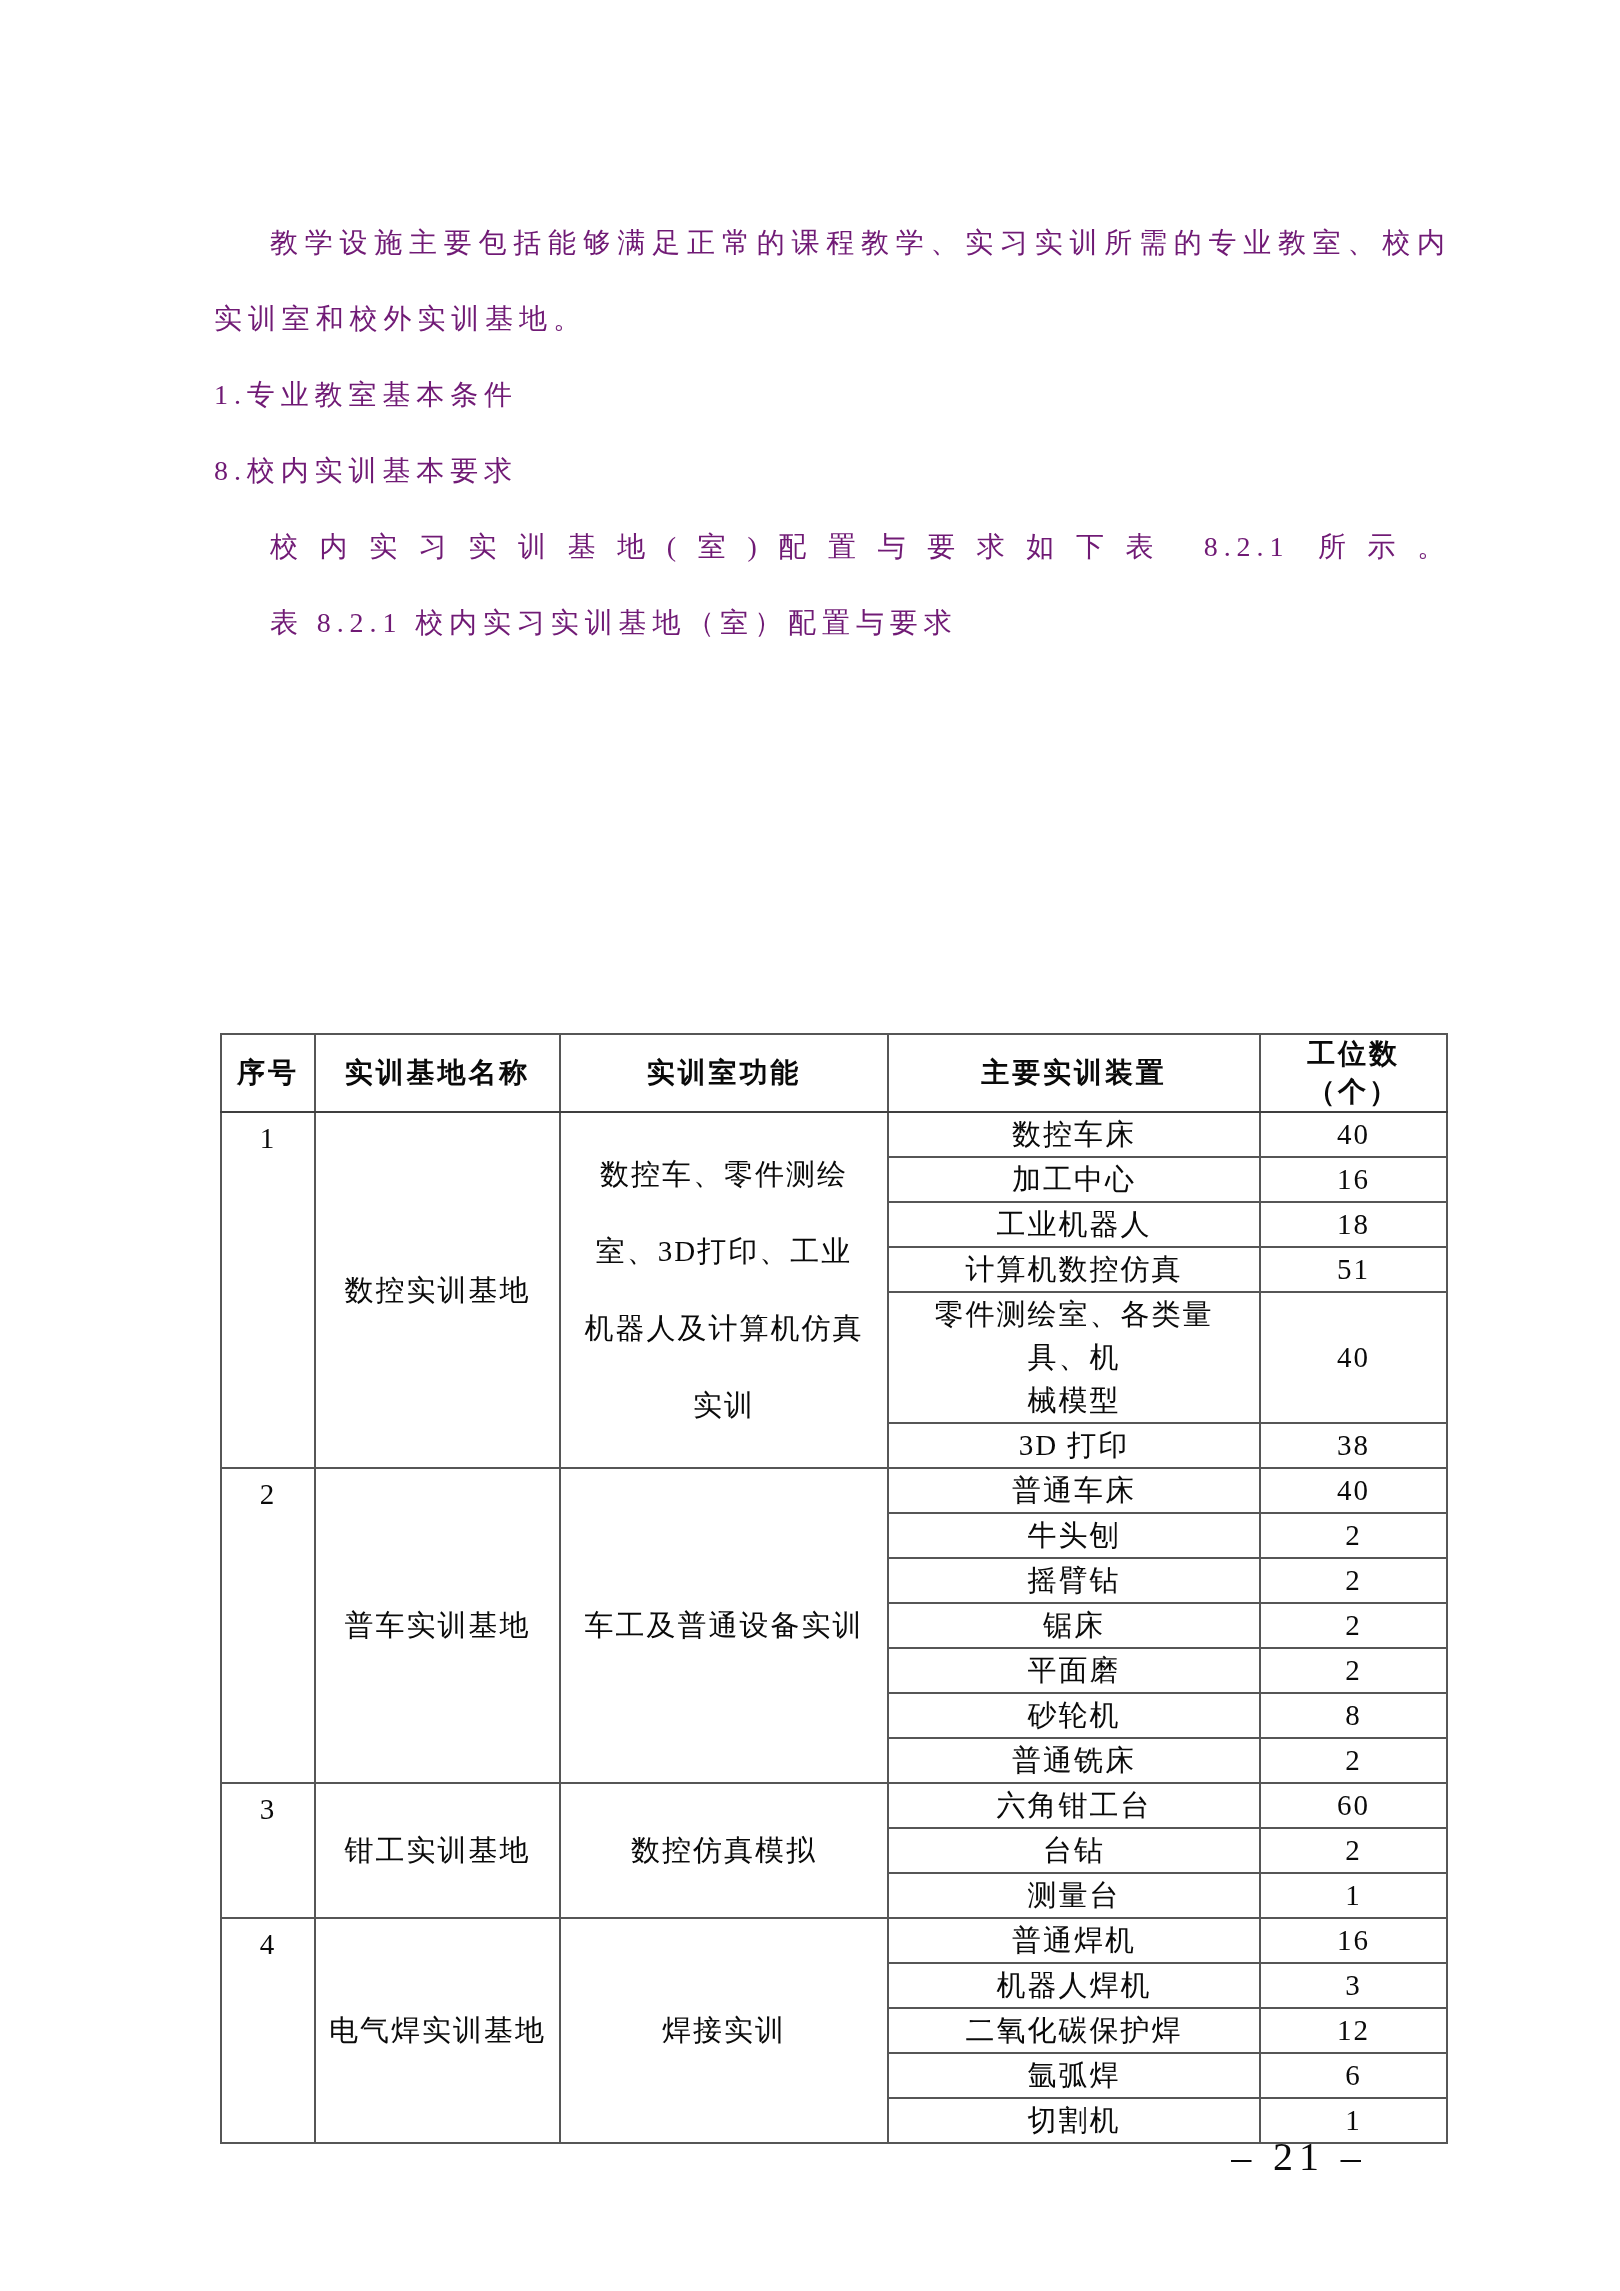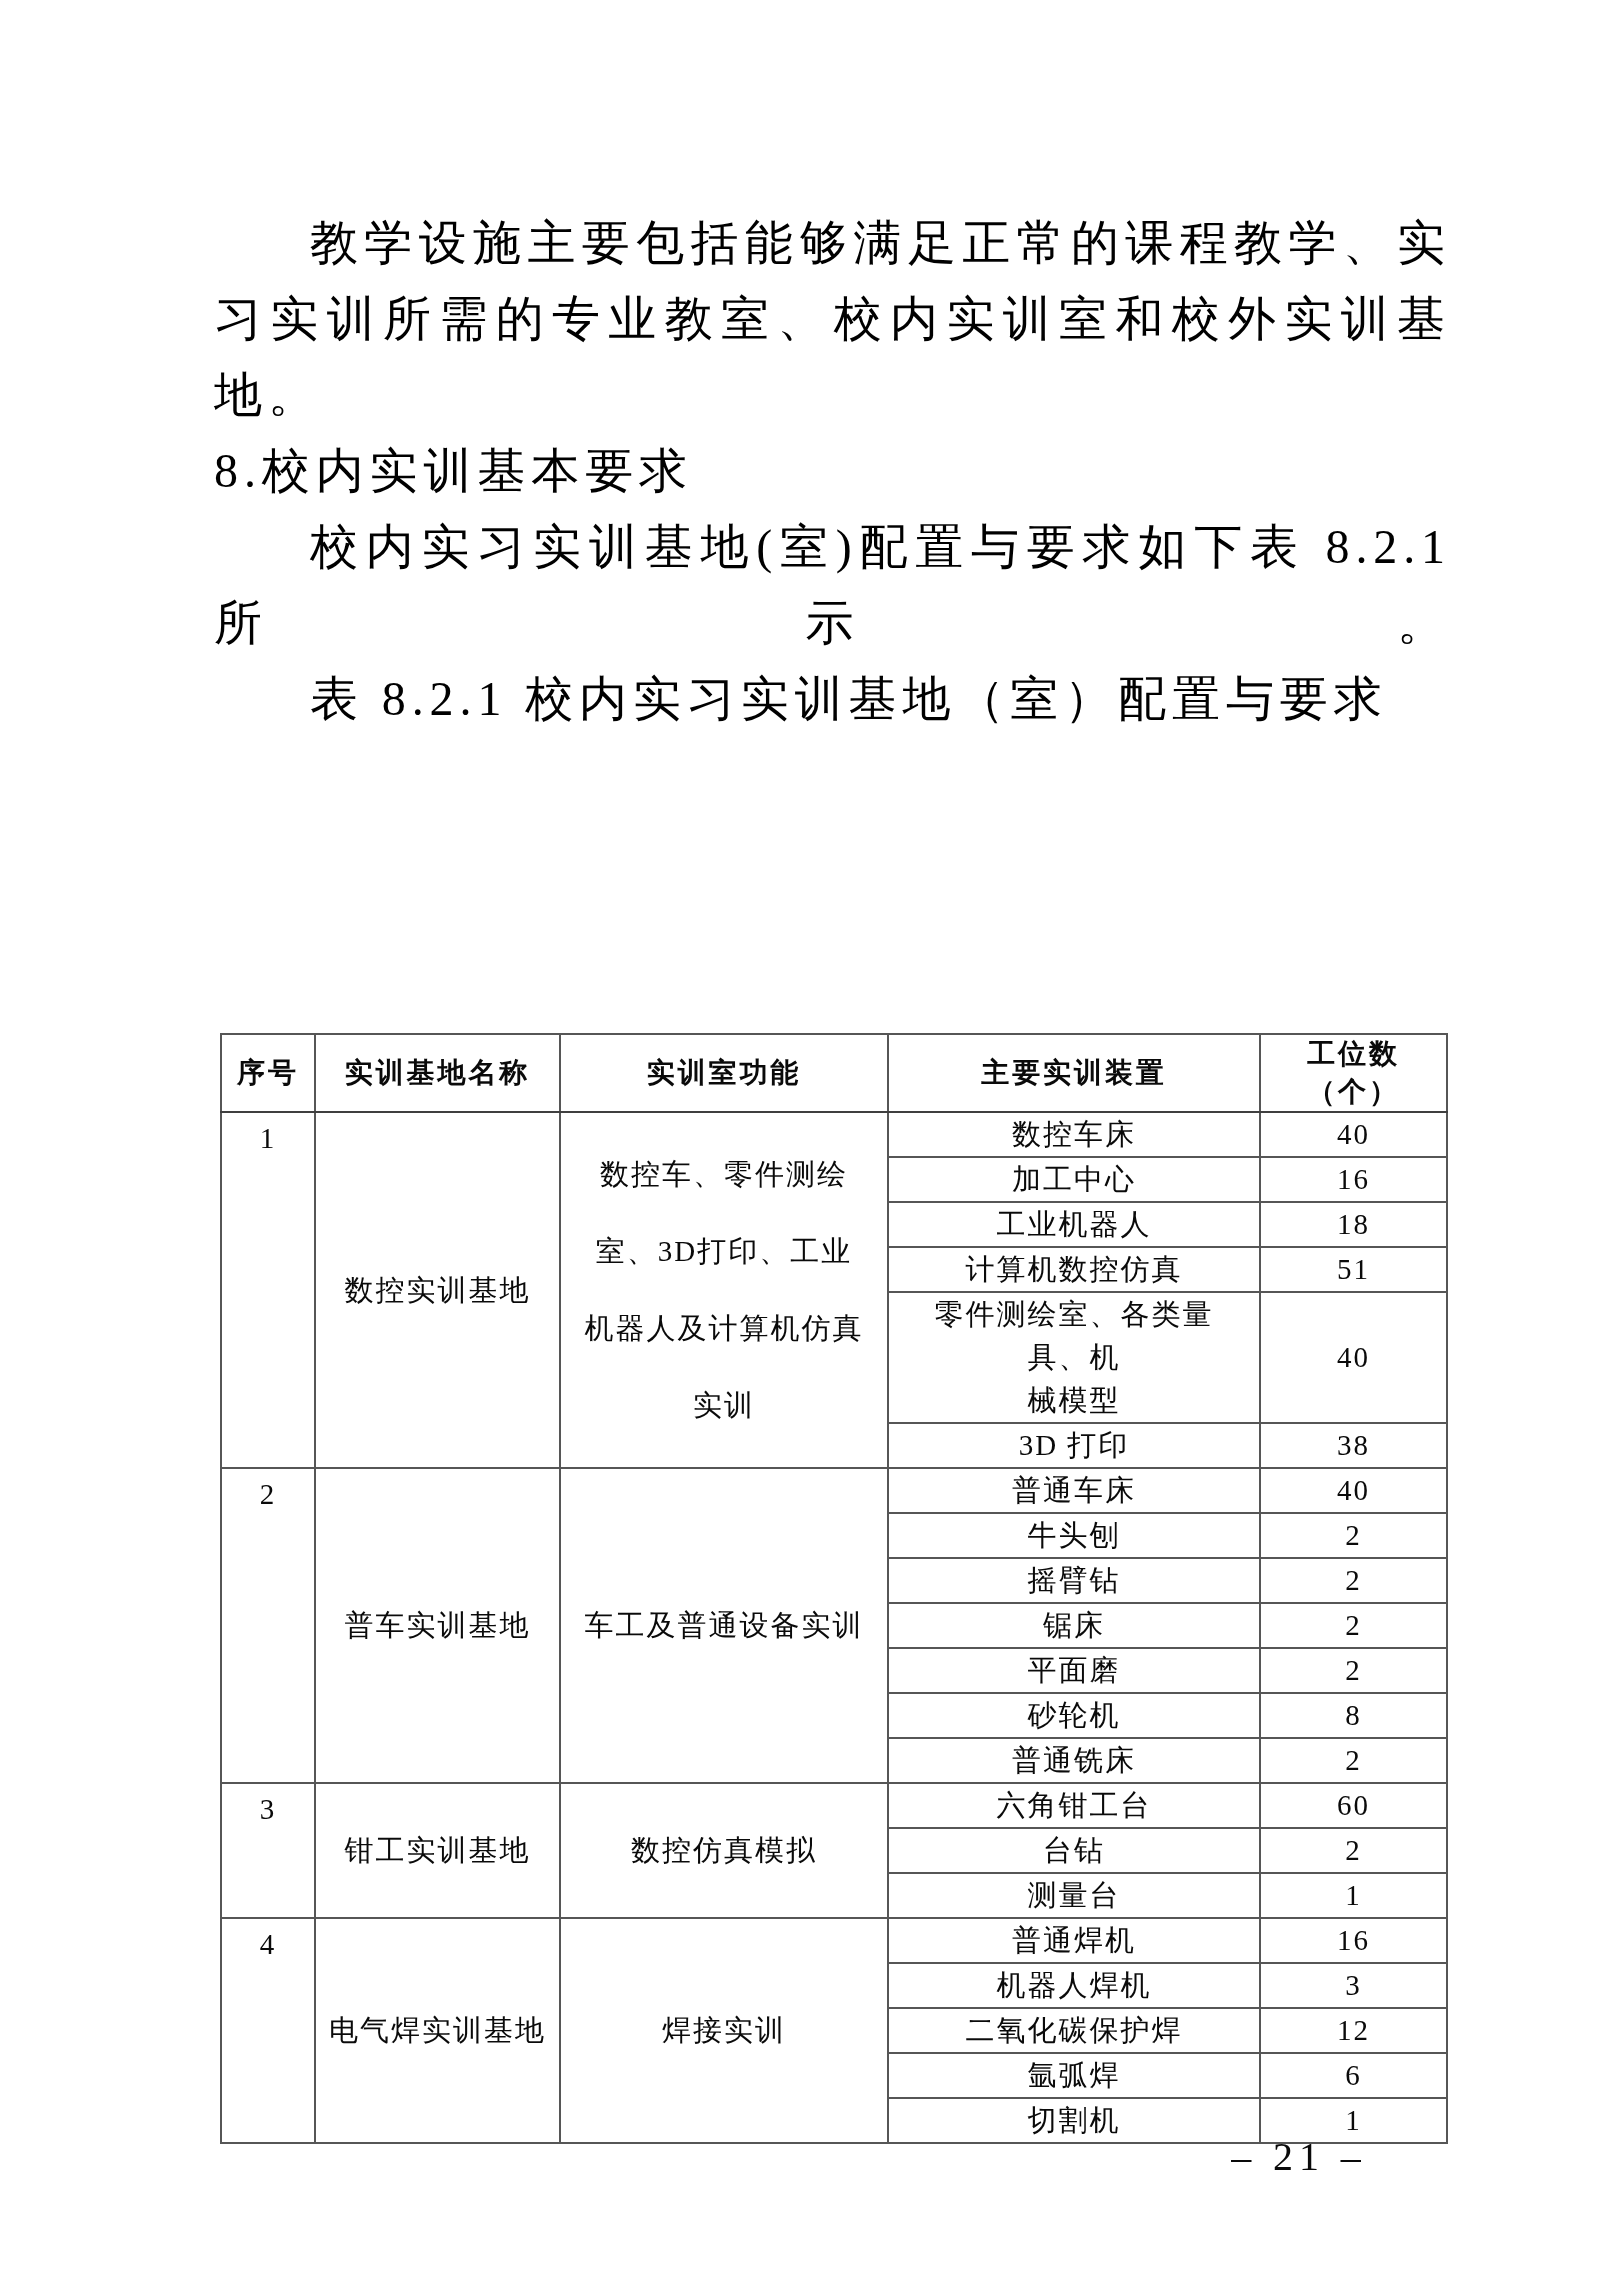--- a/index.html
+++ b/index.html
@@ -13,25 +13,25 @@
     font-family: "Liberation Serif", "DejaVu Serif", serif;
     overflow: hidden;
   }
   .content {
     position: absolute;
     left: 214px;
     top: 205px;
     width: 1237px;
   }
   .par {
-    font-size: 48px;
+    font-size: 28px;
     line-height: 76px;
     letter-spacing: 5.9px;
     text-align: justify;
-    color: #000000;
+    color: #701a75;
   }
   .indent { text-indent: 2em; }
   .heading { text-align: left; text-align-last: left; }
   .stretch { text-align-last: justify; }
   .caption { text-align: center; text-align-last: left; }
 
   .config-table {
     position: absolute;
     left: 220px;
     top: 1033px;
@@ -95,20 +95,21 @@
     letter-spacing: 5.9px;
     color: #0a0a0a;
   }
 </style>
 </head>
 <body>
 
 <div class="page">
   <div class="content">
     <p class="par indent">教学设施主要包括能够满足正常的课程教学、实习实训所需的专业教室、校内实训室和校外实训基地。</p>
+    <p class="par heading">1.专业教室基本条件</p>
     <p class="par heading">8.校内实训基本要求</p>
     <p class="par indent stretch">校内实习实训基地(室)配置与要求如下表 8.2.1 所示。</p>
     <p class="par indent caption">表 8.2.1 校内实习实训基地（室）配置与要求</p>
   </div>
 
   <table class="config-table">
     <colgroup>
       <col style="width:94px">
       <col style="width:245px">
       <col style="width:328px">

